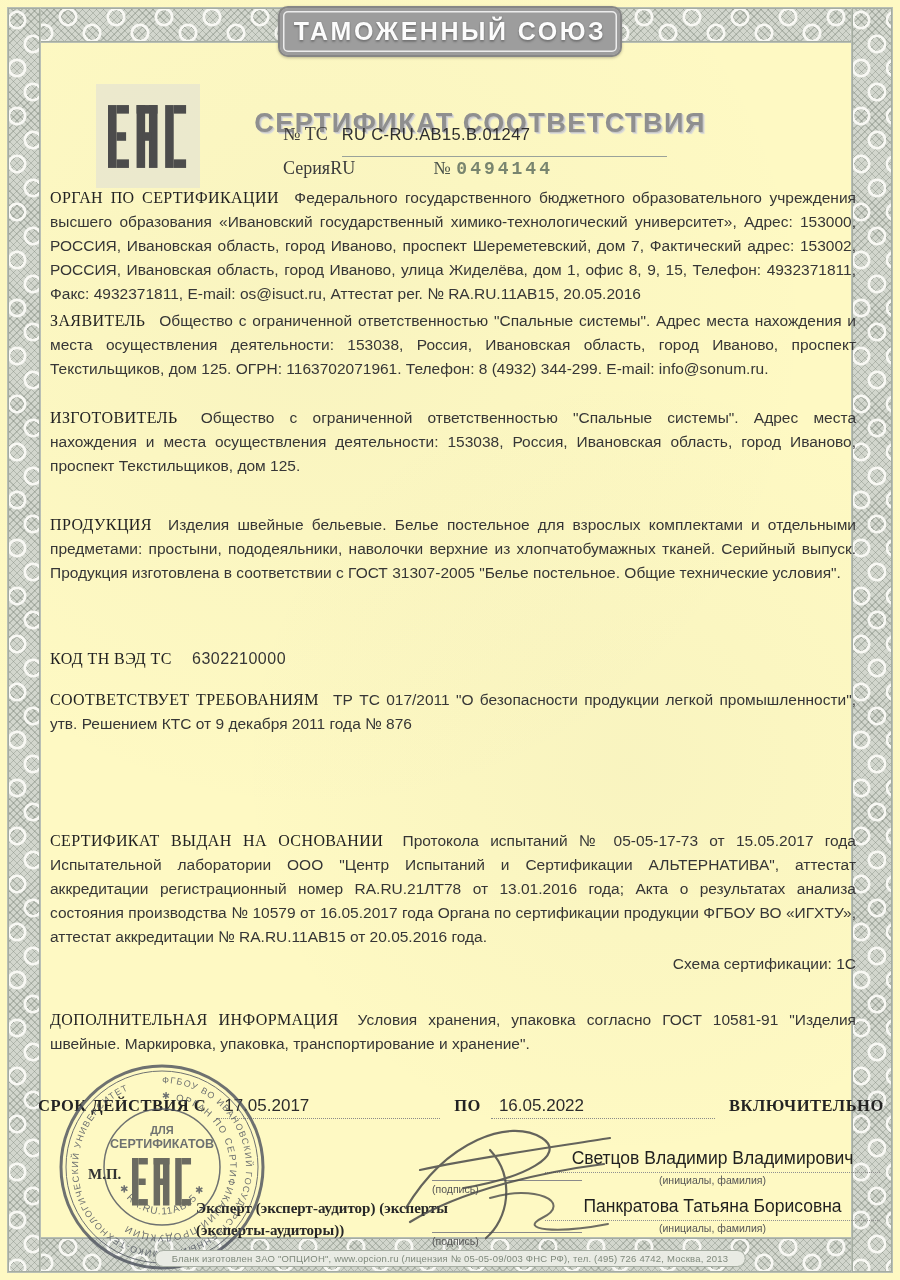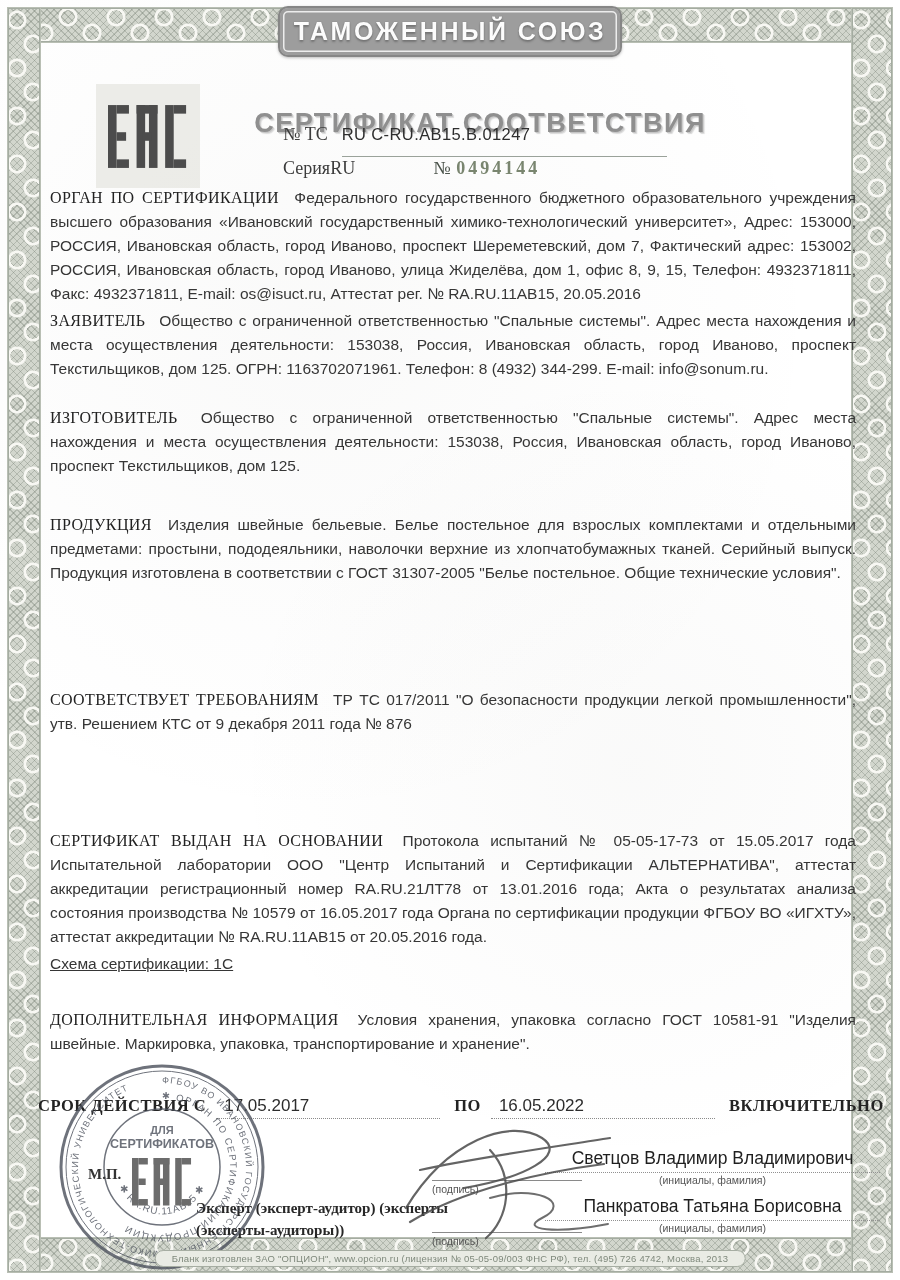--- a/index.html
+++ b/index.html
@@ -1,16 +1,16 @@
 <!DOCTYPE html>
 <html><head>
 <meta charset="utf-8">
 <style>
   html,body{margin:0;padding:0;background:#e8e8e8;}
-  .page{position:relative;width:900px;height:1280px;background:#ffffff;overflow:hidden;
+  .page{position:relative;width:900px;height:1280px;background:#fef9c3;overflow:hidden;
         font-family:"Liberation Sans",sans-serif;color:#333;}
   .page::after{content:"";position:absolute;inset:0;pointer-events:none;
         background:radial-gradient(circle at 35% 25%,rgba(120,120,110,.04),transparent 45%),
                    radial-gradient(circle at 70% 60%,rgba(120,120,110,.04),transparent 40%);}
   
   .bs{position:absolute;background-color:#d2d6cd;box-shadow:inset 0 0 0 1px #a4aca1, 0 0 0 1px #b9bfb4;z-index:1;}
   .bs.h{background-image:
       radial-gradient(circle at 12px 9px, transparent 6.5px, rgba(250,250,246,.95) 7px 9px, transparent 10px),
       radial-gradient(circle at 36px 25px, transparent 6.5px, rgba(250,250,246,.95) 7px 9px, transparent 10px),
       repeating-linear-gradient(45deg, rgba(104,114,102,.30) 0 1px, transparent 1px 5px),
@@ -39,29 +39,29 @@
   .title{position:absolute;top:80px;left:120px;right:60px;text-align:center;z-index:2;
       font-weight:bold;font-size:27px;letter-spacing:1.5px;color:#8f8f8f;
       text-shadow:1px 1px 0 #c6c6c6,2px 2px 1px #dadada;margin-top:28px;}
   .certno{position:absolute;left:283px;top:124px;z-index:2;display:flex;align-items:baseline;}
   .certno .lbl{font-family:"Liberation Serif",serif;font-size:18px;color:#3c3c3c;margin-right:14px;}
   .certno .val{font-size:16.5px;color:#2e2e2e;border-bottom:1.5px solid #9aa29a;min-width:325px;padding-bottom:12px;letter-spacing:.4px;}
   .series{position:absolute;left:283px;top:158px;z-index:2;display:flex;align-items:baseline;}
   .series .lbl{font-family:"Liberation Serif",serif;font-size:18px;color:#3c3c3c;}
   .series .reg{font-family:"Liberation Serif",serif;font-size:18px;color:#3c3c3c;margin-left:0;}
   .series .no{font-family:"Liberation Serif",serif;font-size:18px;color:#4a524a;margin-left:78px;margin-right:6px;}
-  .series .num{font-family:Liberation Serif, serif;font-size:18px;font-weight:bold;color:#79856f;letter-spacing:3px;}
+  .series .num{font-family:Liberation Mono, monospace;font-size:18px;font-weight:bold;color:#79856f;letter-spacing:3px;}
   
   .sec{position:absolute;left:50px;width:806px;margin:0;text-align:justify;
       font-size:15.5px;line-height:24px;color:#363636;z-index:2;}
   .shead{font-family:"Liberation Serif",serif;font-weight:normal;font-size:16px;color:#222;
       letter-spacing:.4px;padding-right:8px;}
   .nojust{text-align:left;}
   .codeval{font-size:16px;letter-spacing:.5px;padding-left:8px;}
-  .extra{display:block;text-align:left;margin-top:3px;text-decoration:underline;}
+  .extra{display:block;text-align:right;margin-top:3px;}
   
   .validity{position:absolute;left:38px;top:1096px;width:806px;z-index:2;display:flex;align-items:flex-start;}
   .vlabel{font-family:"Liberation Serif",serif;font-weight:bold;font-size:16.5px;color:#232323;letter-spacing:.5px;white-space:nowrap;}
   .vdate{font-size:17px;color:#2c2c2c;border-bottom:1px dotted #8a8a8a;min-width:212px;padding:0 4px 2px 8px;margin:0 14px 0 10px;}
   
   .mp{position:absolute;left:88px;top:1166px;z-index:6;font-family:"Liberation Serif",serif;font-weight:bold;font-size:15px;color:#333;}
   .role{position:absolute;z-index:2;font-family:"Liberation Serif",serif;font-weight:bold;font-size:15px;line-height:1.45;color:#272727;}
   .role1{left:196px;top:1150px;width:290px;}
   .role2{left:196px;top:1198px;width:300px;}
   .signline{position:absolute;z-index:2;border-top:1px solid #8a8a8a;font-size:10.5px;color:#555;text-align:left;padding-top:2px;}
@@ -131,20 +131,24 @@
     <span class="shead">ЗАЯВИТЕЛЬ</span>
     <span class="sbody">Общество с ограниченной ответственностью "Спальные системы". Адрес места нахождения и места осуществления деятельности: 153038, Россия, Ивановская область, город Иваново, проспект Текстильщиков, дом 125. ОГРН: 1163702071961. Телефон: 8 (4932) 344-299. E-mail: info@sonum.ru.</span>
   </p>
   <p class="sec" style="top:406px">
     <span class="shead">ИЗГОТОВИТЕЛЬ</span>
     <span class="sbody">Общество с ограниченной ответственностью "Спальные системы". Адрес места нахождения и места осуществления деятельности: 153038, Россия, Ивановская область, город Иваново, проспект Текстильщиков, дом 125.</span>
   </p>
   <p class="sec" style="top:513px">
     <span class="shead">ПРОДУКЦИЯ</span>
     <span class="sbody">Изделия швейные бельевые. Белье постельное для взрослых комплектами и отдельными предметами: простыни, пододеяльники, наволочки верхние из хлопчатобумажных тканей. Серийный выпуск. Продукция изготовлена в соответствии с ГОСТ 31307-2005 "Белье постельное. Общие технические условия".</span>
+  </p>
+  <p class="sec nojust" style="top:647px">
+    <span class="shead">КОД ТН ВЭД ТС</span>
+    <span class="sbody codeval">6302210000</span>
   </p>
   <p class="sec" style="top:688px">
     <span class="shead">СООТВЕТСТВУЕТ ТРЕБОВАНИЯМ</span>
     <span class="sbody">ТР ТС 017/2011    "О безопасности продукции легкой промышленности", утв. Решением КТС от 9 декабря 2011 года № 876</span>
   </p>
   <p class="sec" style="top:829px">
     <span class="shead">СЕРТИФИКАТ ВЫДАН НА ОСНОВАНИИ</span>
     <span class="sbody">Протокола испытаний № 05-05-17-73 от 15.05.2017 года Испытательной лаборатории ООО "Центр Испытаний и Сертификации АЛЬТЕРНАТИВА", аттестат аккредитации регистрационный номер RA.RU.21ЛТ78 от 13.01.2016 года; Акта о результатах анализа состояния производства № 10579 от 16.05.2017 года Органа по сертификации продукции ФГБОУ ВО «ИГХТУ», аттестат аккредитации № RA.RU.11АВ15 от 20.05.2016 года.</span>
     <span class="extra">Схема сертификации: 1С</span>
   </p>

